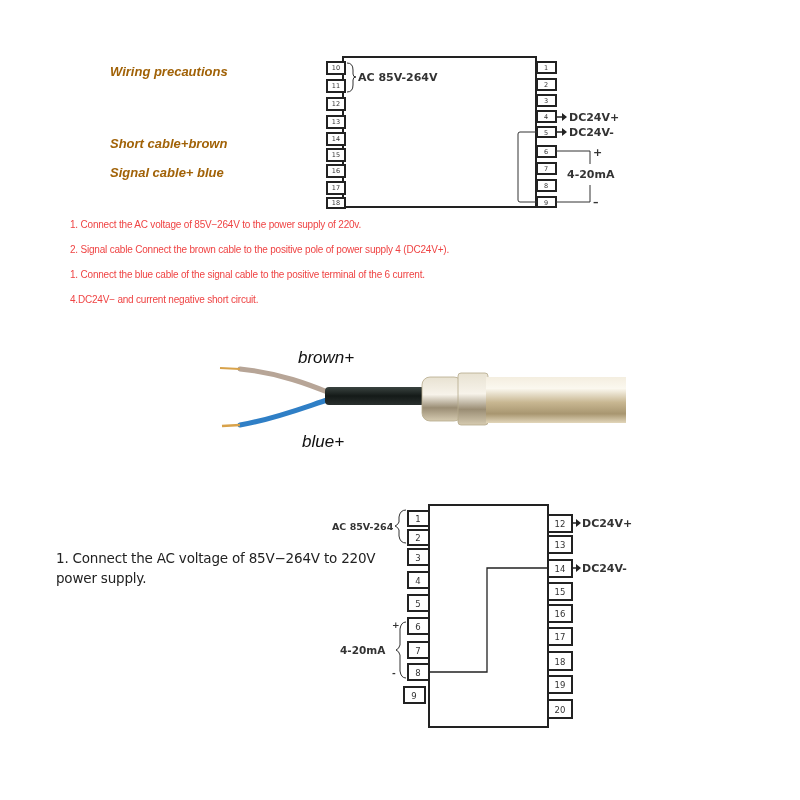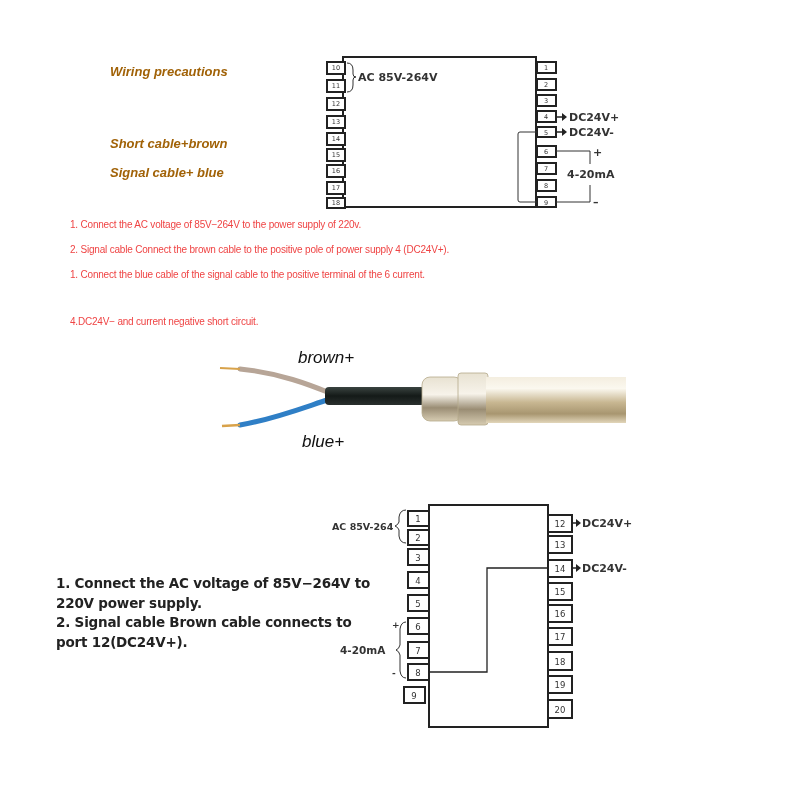--- a/index.html
+++ b/index.html
@@ -87,21 +87,21 @@
   <path d="M556 151 L590 151 L590 164" fill="none" stroke="#333" stroke-width="1"></path>
   <path d="M590 185 L590 202 L556 202" fill="none" stroke="#333" stroke-width="1"></path>
   <text class="diag-label" x="593" y="156">+</text>
   <text class="diag-label" x="567" y="178">4-20mA</text>
   <text class="diag-label" x="593" y="206">–</text>
 </svg>
 
 <div class="abs step" style="left:70px;top:219px;">1. Connect the AC voltage of 85V−264V to the power supply of 220v.</div>
 <div class="abs step" style="left:70px;top:244px;">2. Signal cable Connect the brown cable to the positive pole of power supply 4 (DC24V+).</div>
 <div class="abs step" style="left:70px;top:269px;">1. Connect the blue cable of the signal cable to the positive terminal of the 6 current.</div>
-<div class="abs step" style="left:70px;top:294px;margin-top:22px;">4.DC24V− and current negative short circuit.</div>
+<div class="abs step" style="left:70px;top:294px;">4.DC24V− and current negative short circuit.</div>
 
 <div class="abs wirelabel" style="left:298px;top:348px;">brown+</div>
 <div class="abs wirelabel" style="left:302px;top:432px;">blue+</div>
 
 <svg class="abs" style="left:200px;top:355px;" width="440" height="90">
   <defs>
     <linearGradient id="metal" x1="0" y1="0" x2="0" y2="1">
       <stop offset="0" stop-color="#f4eee0"></stop>
       <stop offset="0.25" stop-color="#fbf8ef"></stop>
       <stop offset="0.55" stop-color="#c8b792"></stop>
@@ -128,23 +128,22 @@
   <path d="M22 71 L40 70" stroke="#d8a24a" stroke-width="2.5" fill="none"></path>
 
   <rect x="125" y="32" width="100" height="18" rx="4" fill="url(#sheath)"></rect>
 
   <rect x="222" y="22" width="40" height="44" rx="8" fill="url(#gland)" stroke="#b5a98c" stroke-width="0.8"></rect>
   <rect x="258" y="18" width="30" height="52" rx="3" fill="url(#gland)" stroke="#b5a98c" stroke-width="0.8"></rect>
 
   <rect x="286" y="22" width="140" height="46" fill="url(#metal)"></rect>
 </svg>
 
-<div class="abs note" style="left:56px;top:574px;font-weight:bold;">
+<div class="abs note" style="left:56px;top:549px;">
   <div>1. Connect the AC voltage of 85V−264V to 220V power supply.</div>
-  <div>2. Signal cable Brown cable connects to port 12(DC24V+).</div>
 </div>
 
 <svg class="abs" style="left:0;top:490px;" width="800" height="250">
 
   <rect x="429" y="15" width="119" height="222" fill="#fff" stroke="#222" stroke-width="2"></rect>
 
   <g>
     <rect x="408" y="21" width="21" height="15" fill="#fff" stroke="#222" stroke-width="2"></rect>
     <rect x="408" y="40" width="21" height="15" fill="#fff" stroke="#222" stroke-width="2"></rect>
     <rect x="408" y="59" width="21" height="16" fill="#fff" stroke="#222" stroke-width="2"></rect>

